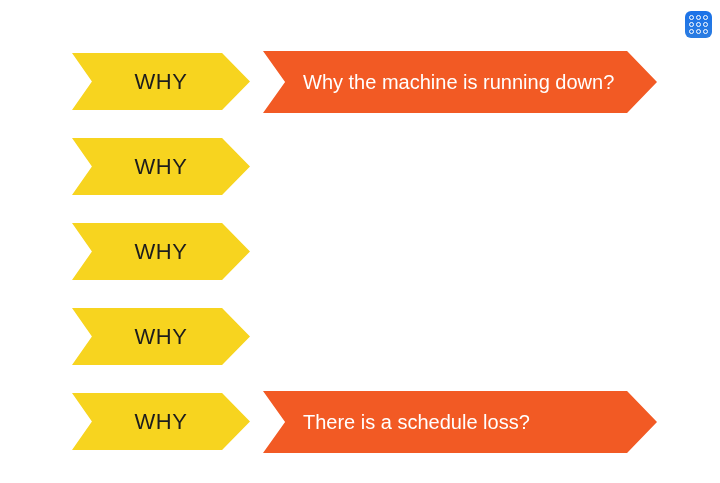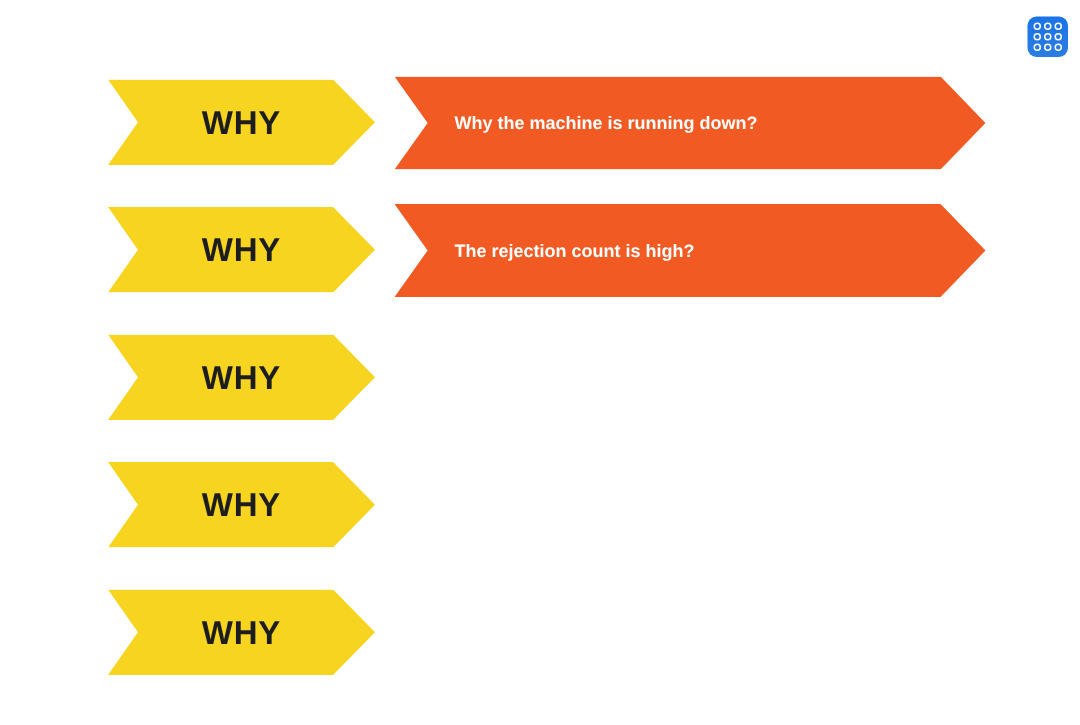--- a/index.html
+++ b/index.html
@@ -64,39 +64,39 @@
     height: 57px;
     background: #f7d41f;
     clip-path: polygon(0% 0%, 84.3% 0%, 100% 50%, 84.3% 100%, 0% 100%, 11.2% 50%);
     display: flex;
     align-items: center;
     justify-content: center;
   }
   .why-label {
     color: #1d1d1d;
     font-size: 22px;
-    font-weight: 700;
+    font-weight: 400;
     letter-spacing: 0.5px;
   }
 
   .question-arrow {
     position: absolute;
     left: 263px;
     top: 0;
     width: 394px;
     height: 62px;
     background: #f25a24;
     clip-path: polygon(0% 0%, 92.4% 0%, 100% 50%, 92.4% 100%, 0% 100%, 5.6% 50%);
     display: flex;
     align-items: center;
   }
   .question-label {
     color: #ffffff;
-    font-size: 12px;
-    font-weight: 700;
+    font-size: 20px;
+    font-weight: 400;
     padding-left: 40px;
     white-space: nowrap;
   }
 </style>
 </head>
 <body>
 
 <div class="canvas">
 
   <div class="apps-icon">
@@ -117,36 +117,36 @@
     </div>
     <div class="question-arrow">
       <span class="question-label">Why the machine is running down?</span>
     </div>
   </div>
 
   <div class="row row-2">
     <div class="why-arrow">
       <span class="why-label">WHY</span>
     </div>
-    <div class="question-arrow">
-      <span class="question-label">The rejection count is high?</span>
-    </div>
   </div>
 
   <div class="row row-3">
     <div class="why-arrow">
       <span class="why-label">WHY</span>
     </div>
   </div>
 
   <div class="row row-4">
     <div class="why-arrow">
       <span class="why-label">WHY</span>
     </div>
   </div>
 
   <div class="row row-5">
     <div class="why-arrow">
       <span class="why-label">WHY</span>
     </div>
+    <div class="question-arrow">
+      <span class="question-label">There is a schedule loss?</span>
+    </div>
   </div>
 
 </div>
 
 </body></html>

